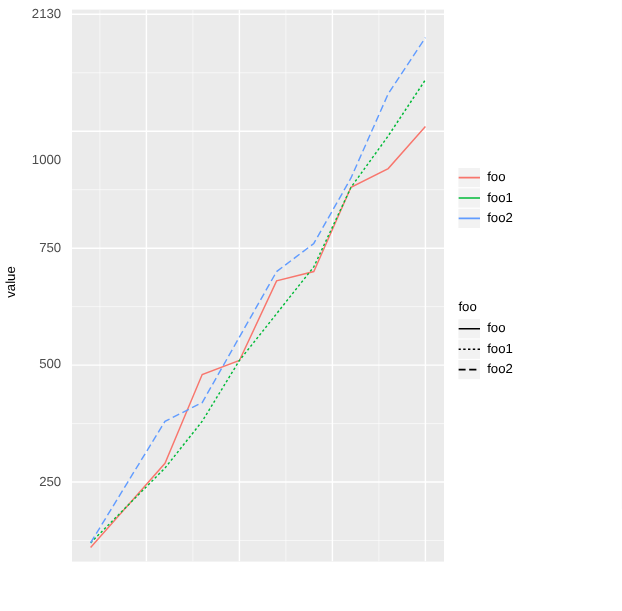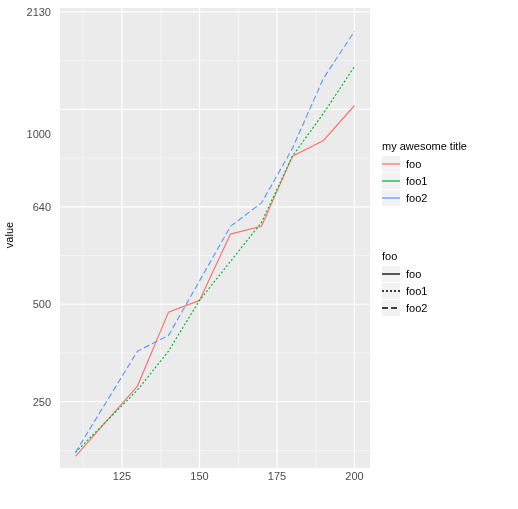--- a/index.html
+++ b/index.html
@@ -107,21 +107,21 @@
 
 <div class="wrap">
 
   <div class="ylab">
     <span>value</span>
   </div>
 
   <div class="yticks">
       <div style="top: 393.729px;">250</div>
       <div style="top: 296px;">500</div>
-      <div style="top: 198.814px;">640</div>
+      <div style="top: 198.814px;">750</div>
       <div style="top: 101.356px; margin-top: 25px;">1000</div>
       <div style="top: 3.89831px;">2130</div>
     </div>
 
   <div class="panel">
     <svg viewBox="0 0 310 460" preserveAspectRatio="none">
         <line x1="23.25" x2="23.25" y1="0" y2="460" stroke="#fff" stroke-width="0.5"></line>
         <line x1="100.75" x2="100.75" y1="0" y2="460" stroke="#fff" stroke-width="0.5"></line>
         <line x1="178.25" x2="178.25" y1="0" y2="460" stroke="#fff" stroke-width="0.5"></line>
         <line x1="255.75" x2="255.75" y1="0" y2="460" stroke="#fff" stroke-width="0.5"></line>
@@ -138,30 +138,23 @@
         <line x1="0" x2="310" y1="296.271186440678" y2="296.271186440678" stroke="#fff" stroke-width="1.2"></line>
         <line x1="0" x2="310" y1="198.81355932203388" y2="198.81355932203388" stroke="#fff" stroke-width="1.2"></line>
         <line x1="0" x2="310" y1="101.35593220338984" y2="101.35593220338984" stroke="#fff" stroke-width="1.2"></line>
         <line x1="0" x2="310" y1="3.8983050847457434" y2="3.8983050847457434" stroke="#fff" stroke-width="1.2"></line>
         <path d="M15.5 448.3 L46.5 413.2 L77.5 378.1 L108.5 304.1 L139.5 292.4 L170.5 226.1 L201.5 218.3 L232.5 148.1 L263.5 132.5 L294.5 97.5" fill="none" stroke="#F8766D" stroke-width="1.2"></path>
         <path d="M15.5 444.4 L46.5 413.2 L77.5 382.0 L108.5 343.1 L139.5 292.4 L170.5 253.4 L201.5 214.4 L232.5 148.1 L263.5 105.3 L294.5 58.5" fill="none" stroke="#00BA38" stroke-width="1.2" stroke-dasharray="2 2"></path>
         <path d="M15.5 444.4 L46.5 393.7 L77.5 343.1 L108.5 327.5 L139.5 272.9 L170.5 218.3 L201.5 194.9 L232.5 140.3 L263.5 70.2 L294.5 23.4" fill="none" stroke="#619CFF" stroke-width="1.2" stroke-dasharray="6 3"></path>
       </svg>
   </div>
 
-  <div class="xticks">
-      <div style="left: 62px;">125</div>
-      <div style="left: 139.5px;">150</div>
-      <div style="left: 217px;">175</div>
-      <div style="left: 294.5px;">200</div>
-    </div>
 
 
   <div class="legend" style="top:140px">
-    <div class="title">my awesome title</div>
     <div>
         <div class="row">
           <div class="key">
             <svg viewBox="0 0 18 16">
               <line x1="0" y1="8" x2="18" y2="8" stroke="#F8766D" stroke-width="1.3"></line>
             </svg>
           </div>
           <span>foo</span>
         </div>
         <div class="row">

